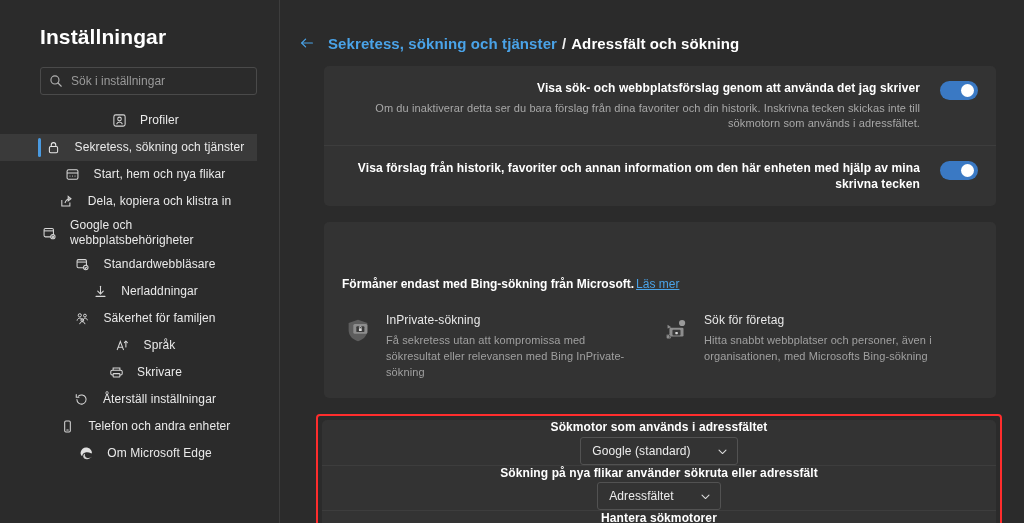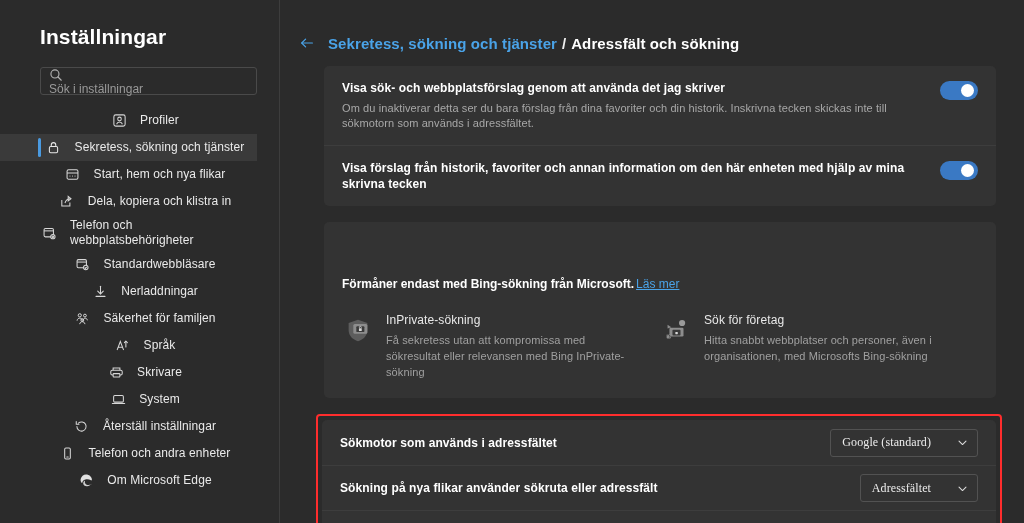--- a/index.html
+++ b/index.html
@@ -43,22 +43,22 @@
     line-height: 26px;
   }
 
   .search-wrap {
     margin: 17px 22px 0 40px;
     height: 28px;
     background: #2b2b2b;
     border: 1px solid #4a4a4a;
     border-radius: 3px;
     display: flex;
+    align-items: center;
     padding: 0 8px;
-    flex-direction: column;
   }
 
   .search-icon {
     width: 14px; height: 14px;
     flex: 0 0 14px;
     margin-right: 8px;
     opacity: 0.85;
     display: flex; align-items: center; justify-content: center;
   }
   .search-icon svg { display: block; }
@@ -180,21 +180,21 @@
   }
 
   .setting-row {
     display: flex;
     align-items: flex-start;
     padding: 14px 18px 14px 18px;
     min-height: 48px;
   }
   .setting-row + .setting-row { border-top: 1px solid #3d3d3d; }
 
-  .setting-text { flex: 1 1 auto; padding-right: 20px; }
+  .setting-text { flex: 1 1 auto; padding-right: 20px; text-align: right; }
 
   .setting-title {
     font-size: 12px;
     font-weight: 700;
     color: #ffffff;
     line-height: 16px;
     letter-spacing: 0.1px;
   }
   .setting-desc {
     font-size: 11px;
@@ -285,20 +285,21 @@
     margin-right: -6px;
   }
   .highlight-wrap .card { margin-bottom: 0; }
 
   .row-click {
     display: flex;
     align-items: center;
     padding: 0 18px;
     height: 45px;
     cursor: default;
+    flex-direction: column;
   }
   .row-click + .row-click { border-top: 1px solid #3d3d3d; }
   .row-click.clickable { cursor: pointer; }
 
   .row-label {
     flex: 1 1 auto;
     font-size: 12px;
     font-weight: 700;
     color: #ffffff;
     letter-spacing: 0.1px;
@@ -310,21 +311,20 @@
     min-width: 110px;
     border: 1px solid #525252;
     border-radius: 3px;
     background: #333333;
     display: flex;
     align-items: center;
     justify-content: space-between;
     padding: 0 9px 0 11px;
     cursor: pointer;
     gap: 26px;
-    font-family: Liberation Serif, serif;
   }
   .dropdown-value {
     font-size: 12px;
     color: #ededed;
     white-space: nowrap;
     letter-spacing: 0.1px;
   }
   .chev-down {
     flex: 0 0 10px;
     color: #d8d8d8;
@@ -406,21 +406,21 @@
 
       <div class="nav-item">
         <span class="nav-icon">
           <svg width="15" height="15" viewBox="0 0 16 16" fill="none" stroke="#d8d8d8" stroke-width="1.1">
             <rect x="2.2" y="2.6" width="10" height="9" rx="1.4"></rect>
             <line x1="2.2" y1="5.2" x2="12.2" y2="5.2"></line>
             <circle cx="11.6" cy="11.4" r="2.3" fill="#2b2b2b"></circle>
             <circle cx="11.6" cy="11.4" r="0.85"></circle>
           </svg>
         </span>
-        <span class="nav-label">Telefon och webbplatsbehörigheter</span>
+        <span class="nav-label">Google och webbplatsbehörigheter</span>
       </div>
 
       <div class="nav-item">
         <span class="nav-icon">
           <svg width="15" height="15" viewBox="0 0 16 16" fill="none" stroke="#d8d8d8" stroke-width="1.1">
             <rect x="2.2" y="2.8" width="10" height="8.6" rx="1.4"></rect>
             <line x1="2.2" y1="5.4" x2="12.2" y2="5.4"></line>
             <circle cx="11.5" cy="11.3" r="2.4" fill="#2b2b2b"></circle>
             <path d="M10.3 11.3l.85.9 1.65-1.8"></path>
           </svg>
@@ -469,29 +469,20 @@
         <span class="nav-icon">
           <svg width="15" height="15" viewBox="0 0 16 16" fill="none" stroke="#d8d8d8" stroke-width="1.1">
             <path d="M4.4 5.6V3.2h7.2v2.4"></path>
             <rect x="1.9" y="5.6" width="12.2" height="5" rx="1.6"></rect>
             <rect x="4.4" y="9.2" width="7.2" height="3.6" rx="0.7" fill="#2b2b2b"></rect>
           </svg>
         </span>
         <span class="nav-label">Skrivare</span>
       </div>
 
-      <div class="nav-item">
-        <span class="nav-icon">
-          <svg width="15" height="15" viewBox="0 0 16 16" fill="none" stroke="#d8d8d8" stroke-width="1.1">
-            <rect x="2.8" y="3.8" width="10.4" height="7" rx="1.2"></rect>
-            <line x1="1.4" y1="12.3" x2="14.6" y2="12.3" stroke-linecap="round"></line>
-          </svg>
-        </span>
-        <span class="nav-label">System</span>
-      </div>
 
       <div class="nav-item">
         <span class="nav-icon">
           <svg width="15" height="15" viewBox="0 0 16 16" fill="none" stroke="#d8d8d8" stroke-width="1.1" stroke-linecap="round">
             <path d="M3.1 8a4.9 4.9 0 1 0 1.6-3.6"></path>
             <path d="M2.4 2.7v2.9h2.9"></path>
           </svg>
         </span>
         <span class="nav-label">Återställ inställningar</span>
       </div>

